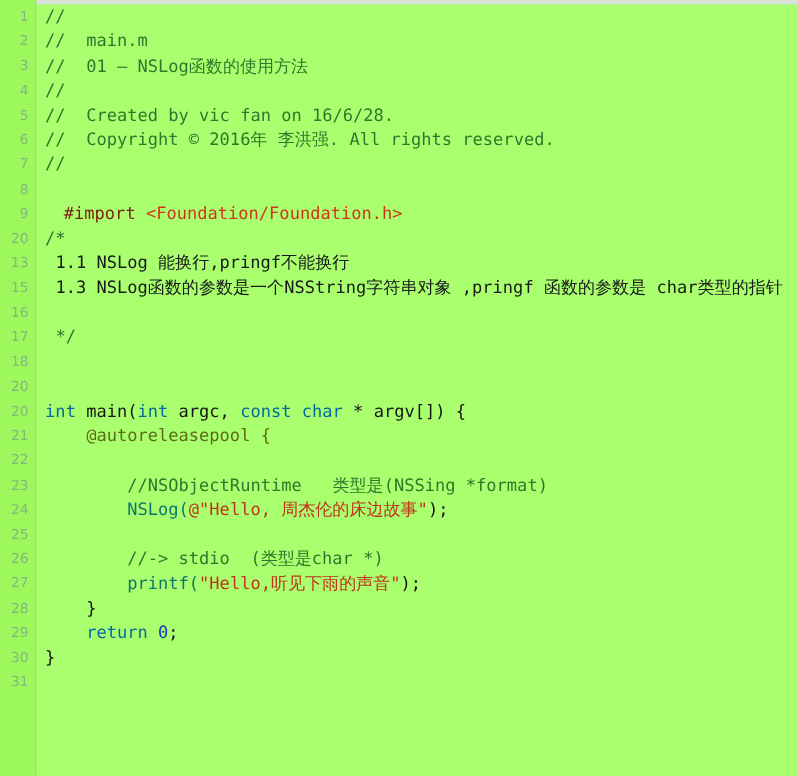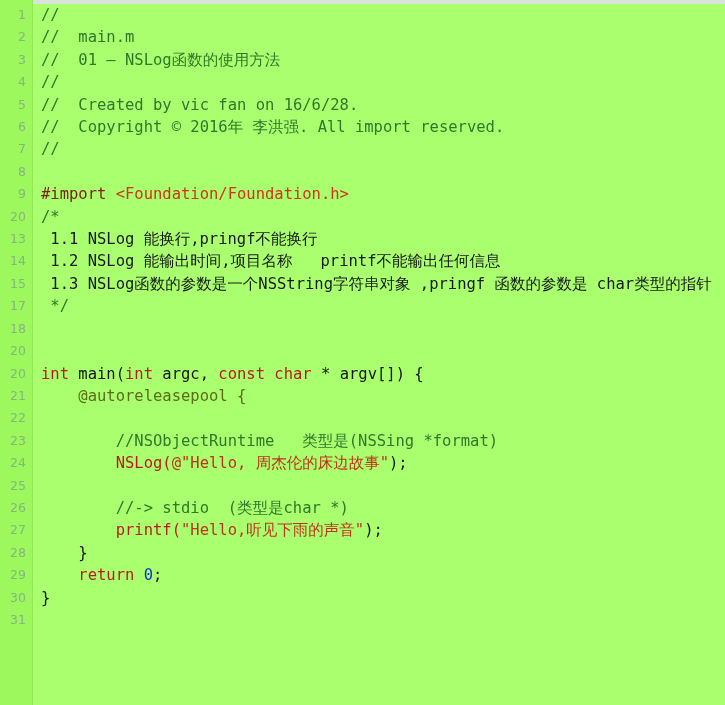--- a/index.html
+++ b/index.html
@@ -71,24 +71,24 @@
     line-height: 22.4px;
     color: #141414;
     white-space: pre-wrap;
     word-break: break-word;
     font-family: "DejaVu Sans Mono", "Liberation Mono", monospace;
   }
   .code.wrapped { line-height: 22.4px; }
   
   .t-comment  { color: #2b7a2b; }
   .t-blockdoc { color: #16181a; }
-  .t-pre      { color: #7a1f12; }
+  .t-pre      { color: #7a1f12; margin-left: 17px; }
   .t-hdr      { color: #d2341a; }
-  .t-kw       { color: #b91c1c; text-align: center; }
-  .t-fn       { color: #b91c1c; }
+  .t-kw       { color: #0369a1; text-align: center; }
+  .t-fn       { color: #0f766e; }
   .t-str      { color: #c0321c; }
   .t-at       { color: #5c6b18; }
   .t-num      { color: #1232c8; }
   .t-plain    { color: #141414; }
 </style>
 </head>
 <body>
 
 <div id="editor">
   <div class="topstrip"></div>
@@ -110,21 +110,21 @@
       <div class="line">
         <div class="ln">4</div>
         <div class="code"><span class="t-comment">//</span></div>
       </div>
       <div class="line">
         <div class="ln">5</div>
         <div class="code"><span class="t-comment">//  Created by vic fan on 16/6/28.</span></div>
       </div>
       <div class="line">
         <div class="ln">6</div>
-        <div class="code"><span class="t-comment">//  Copyright © 2016年 李洪强. All import reserved.</span></div>
+        <div class="code"><span class="t-comment">//  Copyright © 2016年 李洪强. All rights reserved.</span></div>
       </div>
       <div class="line">
         <div class="ln">7</div>
         <div class="code"><span class="t-comment">//</span></div>
       </div>
       <div class="line">
         <div class="ln">8</div>
         <div class="code">&nbsp;</div>
       </div>
       <div class="line">
@@ -133,26 +133,26 @@
       </div>
       <div class="line">
         <div class="ln">20</div>
         <div class="code"><span class="t-comment">/*</span></div>
       </div>
       <div class="line">
         <div class="ln">13</div>
         <div class="code"><span class="t-blockdoc"> 1.1 NSLog 能换行,pringf不能换行</span></div>
       </div>
       <div class="line">
-        <div class="ln">14</div>
-        <div class="code"><span class="t-blockdoc"> 1.2 NSLog 能输出时间,项目名称   printf不能输出任何信息</span></div>
-      </div>
-      <div class="line">
         <div class="ln">15</div>
         <div class="code wrapped"><span class="t-blockdoc"> 1.3 NSLog函数的参数是一个NSString字符串对象 ,pringf 函数的参数是 char类型的指针</span></div>
+      </div>
+      <div class="line">
+        <div class="ln">16</div>
+        <div class="code">&nbsp;</div>
       </div>
       <div class="line">
         <div class="ln">17</div>
         <div class="code"><span class="t-comment"> */</span></div>
       </div>
       <div class="line">
         <div class="ln">18</div>
         <div class="code">&nbsp;</div>
       </div>
       <div class="line">

